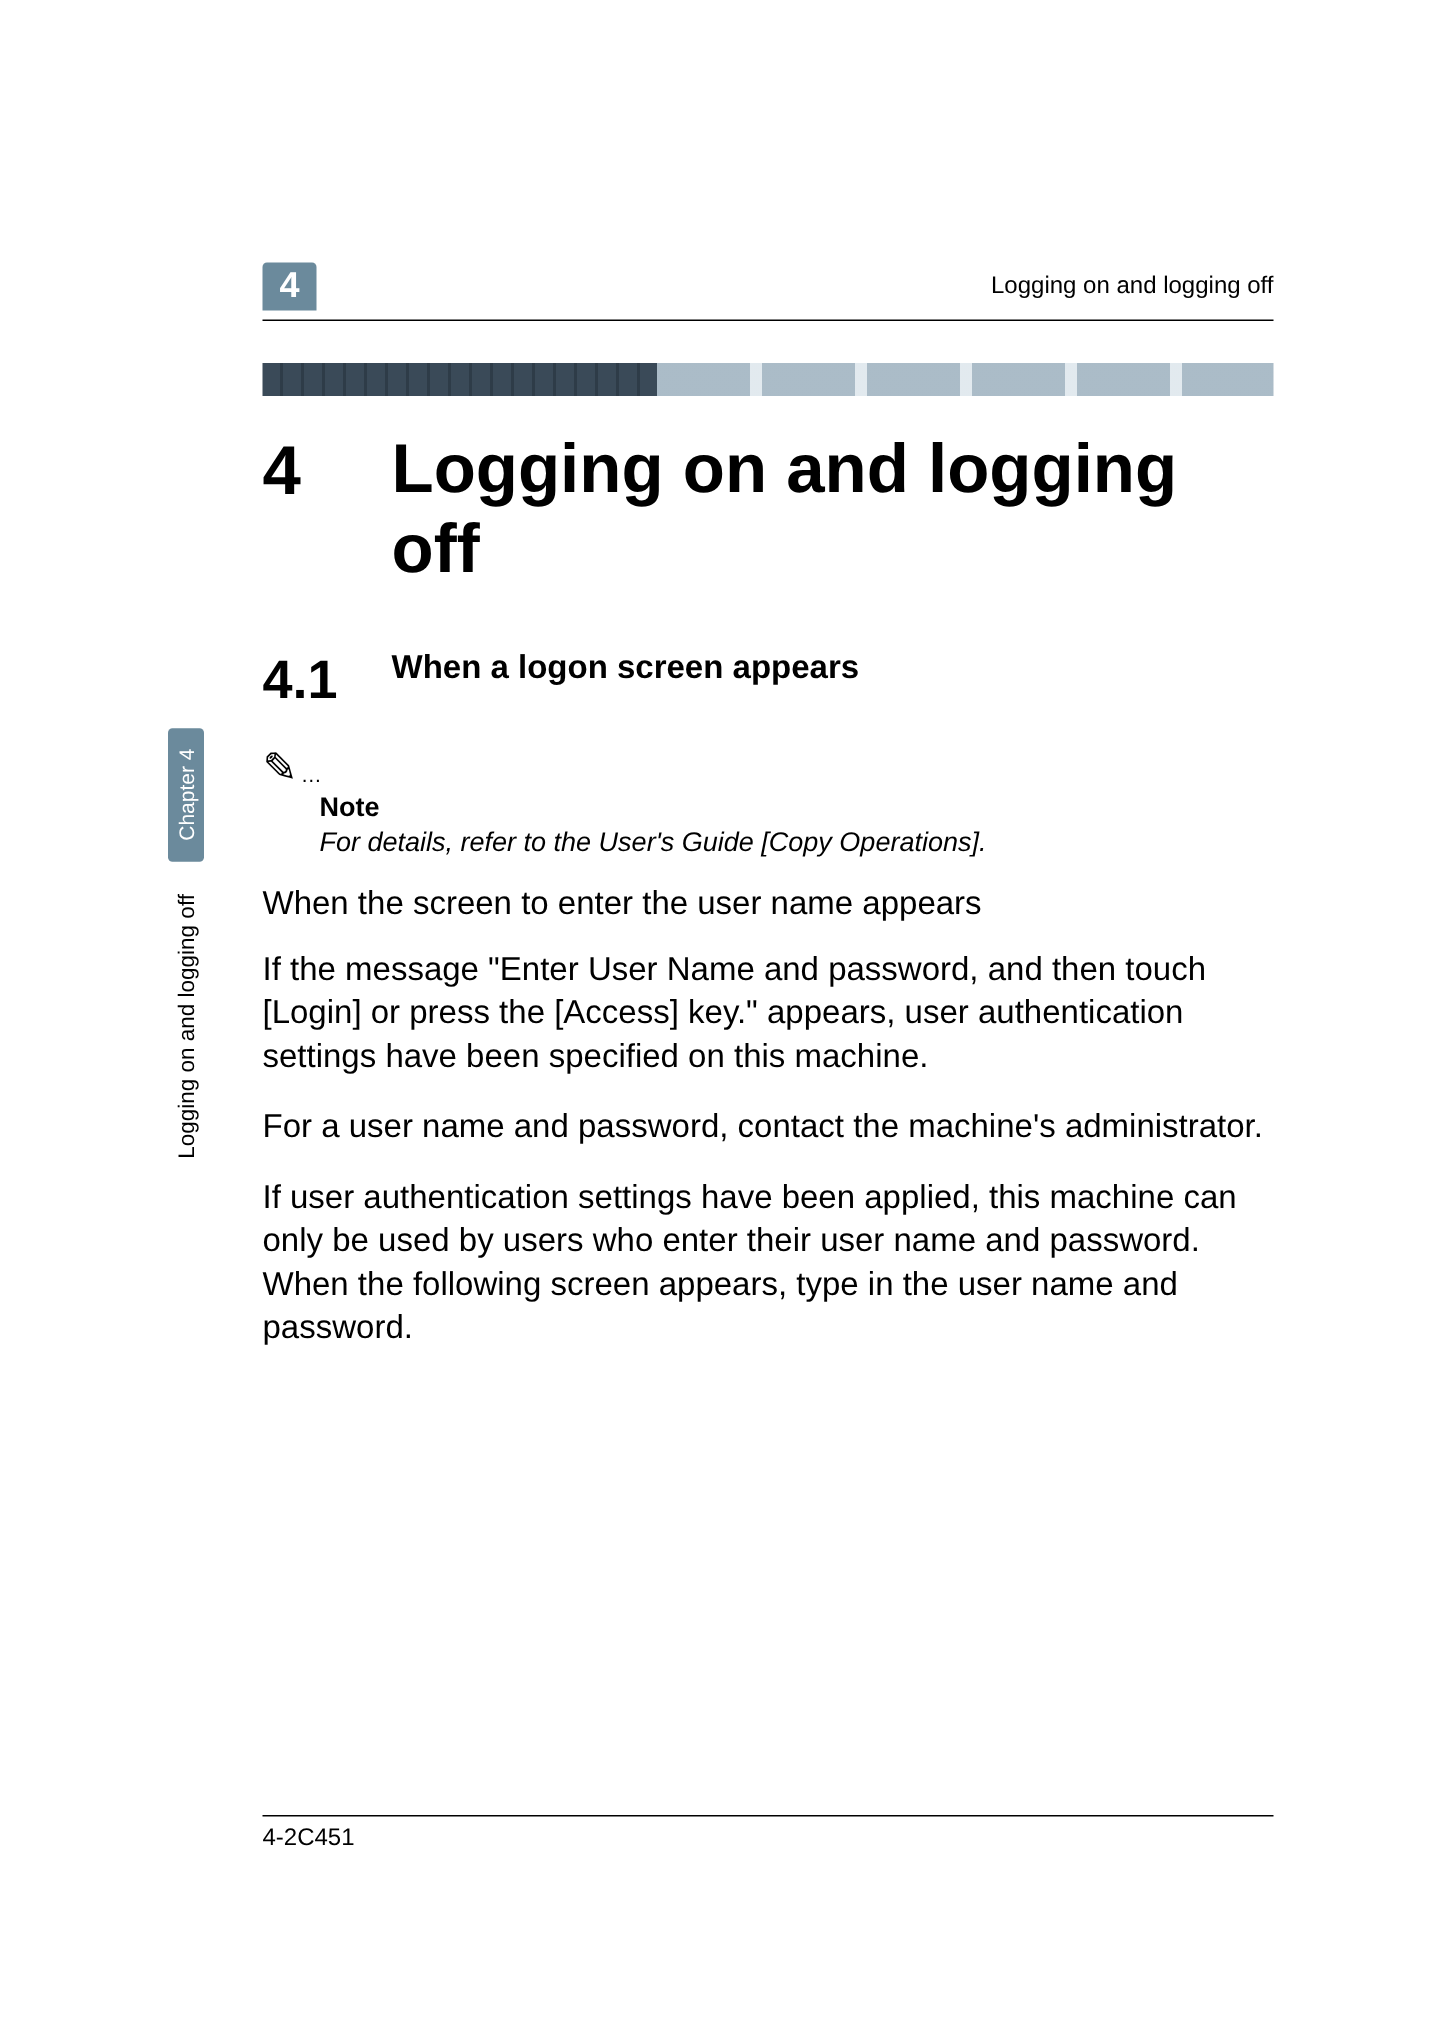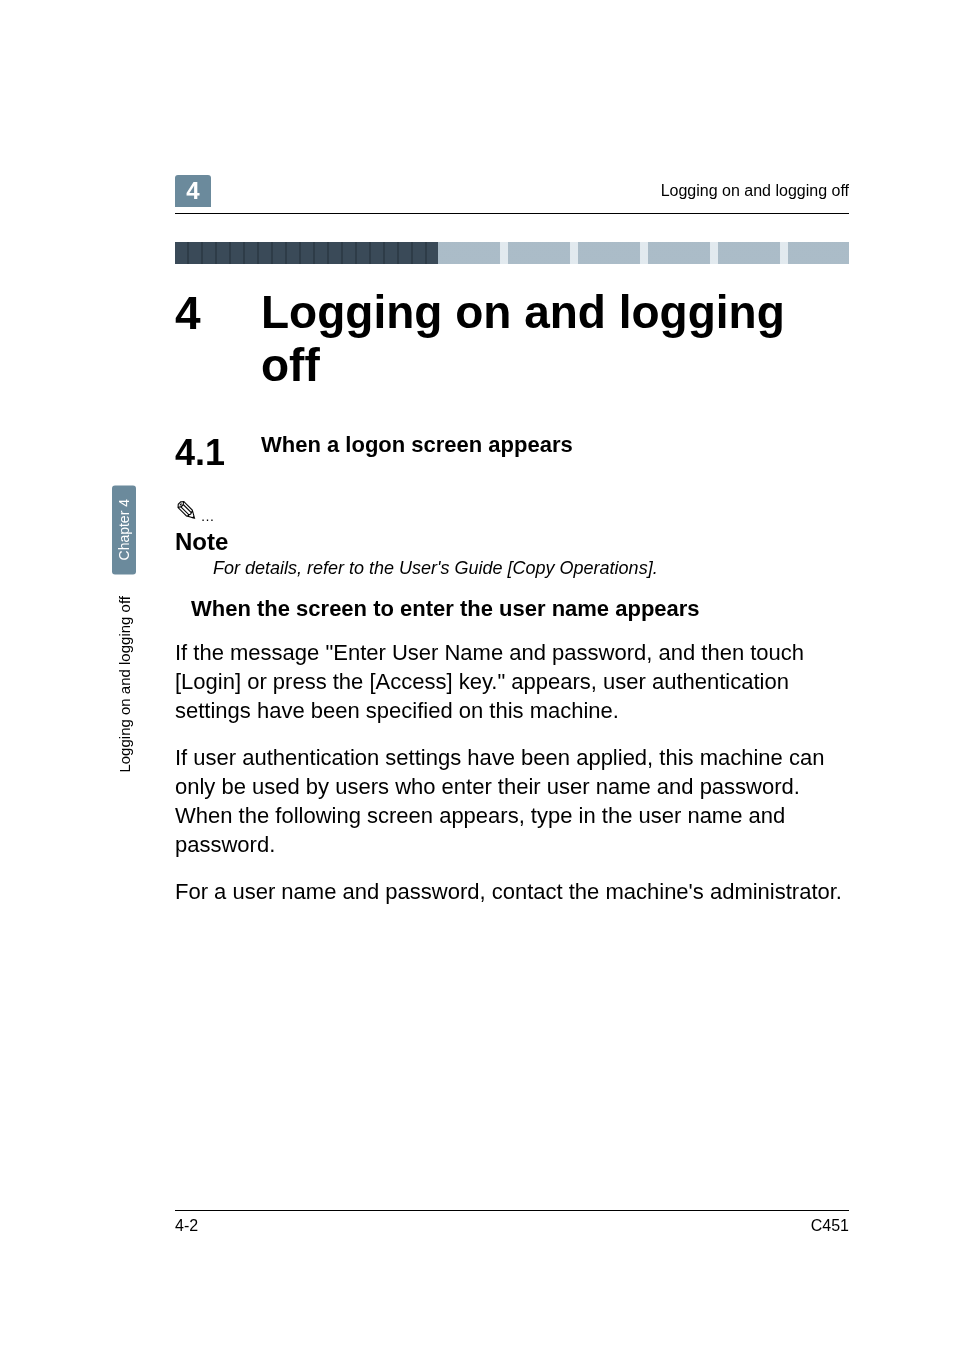--- a/index.html
+++ b/index.html
@@ -107,33 +107,34 @@
     font-size: 28px;
     line-height: 1;
     margin-bottom: 2px;
   }
   .note-icon .dots {
     font-size: 14px;
     vertical-align: baseline;
     margin-left: 2px;
   }
   .note-label {
-    font-size: 24px;
-    font-weight: bold;
+    font-size: 18px;
+    font-weight: bold;
+    margin-left: 38px;
   }
   .note-text {
     font-size: 18px;
     font-style: italic;
     margin-left: 38px;
     line-height: 1.35;
   }
   .h3 {
     font-size: 22px;
-    font-weight: bold;
-    margin: 14px 0 16px 16px;
+    font-weight: normal;
+    margin: 14px 0 16px 0;
   }
   .body-p {
     font-size: 22px;
     line-height: 1.32;
     margin-bottom: 18px;
   }
   .side-tab {
     position: absolute;
     left: 112px;
     top: 485px;
@@ -164,21 +165,20 @@
     right: 105px;
     bottom: 115px;
   }
   .footer-rule {
     border: none;
     border-top: 1.5px solid #000000;
     margin-bottom: 6px;
   }
   .footer-row {
     display: flex;
-    justify-content: space-between;
     font-size: 16px;
   }
 </style>
 </head>
 <body>
 
 <div class="page">
 
   <div class="header-row">
     <div class="chapter-badge">4</div>
@@ -205,22 +205,22 @@
     <div class="note-icon">
       <span>✎</span><span class="dots">…</span>
     </div>
     <div class="note-label">Note</div>
     <div class="note-text">For details, refer to the User's Guide [Copy Operations].</div>
   </div>
 
   <div class="h3">When the screen to enter the user name appears</div>
 
   <p class="body-p">If the message "Enter User Name and password, and then touch [Login] or press the [Access] key." appears, user authentication settings have been specified on this machine.</p>
+  <p class="body-p">For a user name and password, contact the machine's administrator.</p>
   <p class="body-p">If user authentication settings have been applied, this machine can only be used by users who enter their user name and password. When the following screen appears, type in the user name and password.</p>
-  <p class="body-p">For a user name and password, contact the machine's administrator.</p>
 
 </div>
 
 <div class="side-tab">
   <div class="side-chapter">Chapter 4</div>
   <div class="side-title">Logging on and logging off</div>
 </div>
 
 <div class="footer">
   <hr class="footer-rule">

